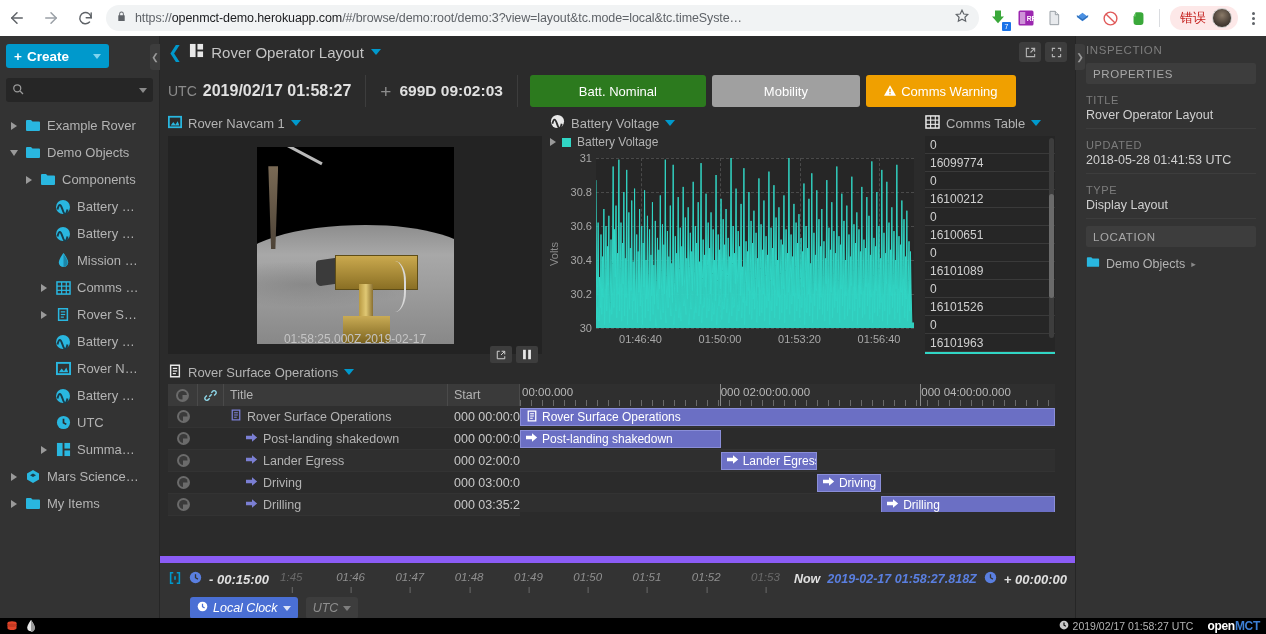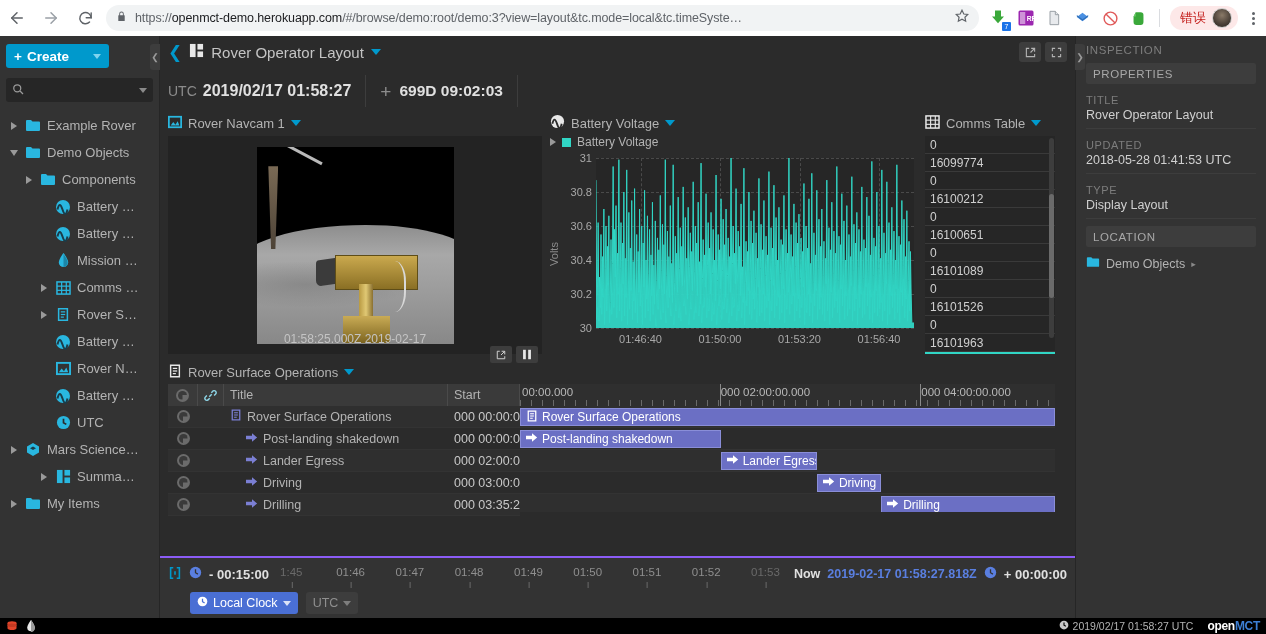--- a/index.html
+++ b/index.html
@@ -234,22 +234,22 @@
   .gantt-row:nth-child(odd) { background: #2f2f2f; }
   .bar {
     position: absolute; top: 2px; height: 18px; background: #6b6fc4; border: 1px solid #8a8ed8;
     display: flex; align-items: center; gap: 4px; padding: 0 5px; font-size: 12px;
     color: #fff; white-space: nowrap; overflow: hidden; cursor: pointer;
   }
   .bar .act-ico { color: #fff; }
 
   
   .conductor {
-    height: 62px; background: #333333; border-top: 2px solid #8b5cf6;
-    position: relative; padding: 0 8px;
+    height: 62px; background: #333333; border-top: 7px solid #8b5cf6;
+    position: relative; padding: 0 8px; font-style: italic;
   }
   .tc-row1 { display: flex; align-items: center; height: 32px; gap: 7px; }
   .tc-ico { color: #0099cc; font-size: 14px; }
   .clock-glyph { color: #5a7fe0; }
   .tc-delta { font-size: 13px; color: #e0e0e0; font-weight: bold; }
   .tc-axis { position: relative; flex: 1; height: 32px; }
   .tc-tick { position: absolute; top: 8px; transform: translateX(-50%);
     font-size: 11.5px; color: #8f8f8f; white-space: nowrap; }
   .tc-tick i { position: absolute; left: 50%; top: 16px; width: 1px; height: 6px;
     background: #6a6a6a; display: block; }
@@ -526,44 +526,44 @@
           <div class="tnode" style="padding-left: 32px;">
             <span class="tw"></span>
             <span class="ticon">
               <svg width="15" height="15" viewBox="0 0 16 16">
                 <circle cx="8" cy="8" r="7" fill="#29b7e0"></circle>
                 <path d="M8 4v4.3l3 1.7" stroke="#2b2b2b" stroke-width="1.8" fill="none"></path>
               </svg>
             </span>
             <span class="tlabel">UTC</span>
           </div>
-          <div class="tnode" style="padding-left: 2px;">
-            <span class="tw">
-              <i class="arrow-r"></i>
-            </span>
-            <span class="ticon">
-              <svg width="16" height="15" viewBox="0 0 16 15">
-                <path d="M8 1l6 3.5v6L8 14 2 10.5v-6z" fill="#29b7e0"></path>
-                <path d="M8 4.5l3 1.7-3 1.8-3-1.8z" fill="#1b3c49"></path>
-              </svg>
-            </span>
-            <span class="tlabel">Mars Science…</span>
-          </div>
           <div class="tnode" style="padding-left: 32px;">
             <span class="tw">
               <i class="arrow-r"></i>
             </span>
             <span class="ticon">
               <svg width="15" height="15" viewBox="0 0 16 16">
                 <rect x="1" y="1" width="6" height="14" fill="#29b7e0"></rect>
                 <rect x="9" y="1" width="6" height="6" fill="#29b7e0"></rect>
                 <rect x="9" y="9" width="6" height="6" fill="#29b7e0"></rect>
               </svg>
             </span>
             <span class="tlabel">Summa…</span>
+          </div>
+          <div class="tnode" style="padding-left: 2px;">
+            <span class="tw">
+              <i class="arrow-r"></i>
+            </span>
+            <span class="ticon">
+              <svg width="16" height="15" viewBox="0 0 16 15">
+                <path d="M8 1l6 3.5v6L8 14 2 10.5v-6z" fill="#29b7e0"></path>
+                <path d="M8 4.5l3 1.7-3 1.8-3-1.8z" fill="#1b3c49"></path>
+              </svg>
+            </span>
+            <span class="tlabel">Mars Science…</span>
           </div>
           <div class="tnode" style="padding-left: 2px;">
             <span class="tw">
               <i class="arrow-r"></i>
             </span>
             <span class="ticon">
               <svg width="16" height="13" viewBox="0 0 16 13">
                 <path d="M1 2a1 1 0 0 1 1-1h4l1.5 1.5H14a1 1 0 0 1 1 1V11a1 1 0 0 1-1 1H2a1 1 0 0 1-1-1z" fill="#29b7e0"></path>
               </svg>
             </span>
@@ -606,20 +606,36 @@
         <div class="clock-cell">
           <span class="clock-label">UTC</span>
           <span class="clock-val">2019/02/17 01:58:27</span>
         </div>
         <div class="vsep"></div>
         <div class="plus-cell">
           <span class="plus-ico">+</span>
           <span class="plus-val">699D 09:02:03</span>
         </div>
         <div class="vsep"></div>
+        <div class="pills" id="pills">
+            <div class="pill" style="background: rgb(44, 122, 30); width: 176px;">
+              <span>Batt. Nominal</span>
+            </div>
+            <div class="pill" style="background: rgb(160, 160, 160); width: 148px;">
+              <span>Mobility</span>
+            </div>
+            <div class="pill" style="background: rgb(240, 160, 0); width: 150px;">
+              <span><svg width="12" height="11" viewBox="0 0 14 12">
+                  <path d="M7 0l7 12H0z" fill="#fff"></path>
+                  <rect x="6.2" y="4" width="1.6" height="4" fill="#f0a000"></rect>
+                  <rect x="6.2" y="9" width="1.6" height="1.6" fill="#f0a000"></rect>
+                </svg></span>
+              <span>Comms Warning</span>
+            </div>
+          </div>
       </div>
 
       <div class="layout-area">
 
         <div class="widget" style="left:8px;top:0;width:374px;height:240px;">
           <div class="w-head">
             <span>
               <svg width="14" height="14" viewBox="0 0 16 16">
                   <rect x="1" y="2" width="14" height="12" fill="none" stroke="#29b7e0" stroke-width="2"></rect>
                   <path d="M3 12l3-4 2.5 3L11 7l2 5z" fill="#29b7e0"></path>

